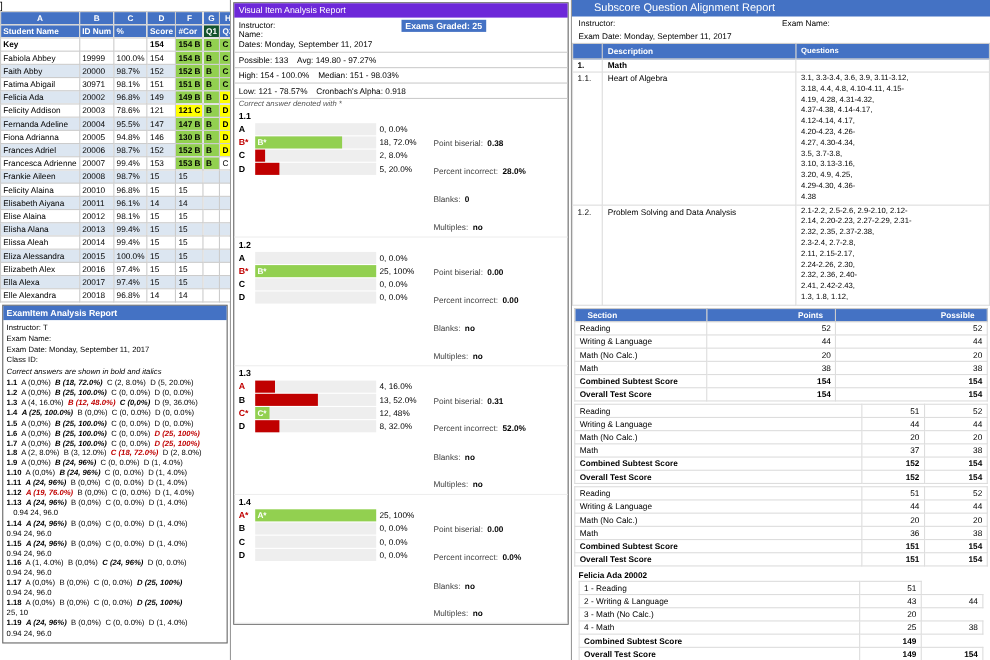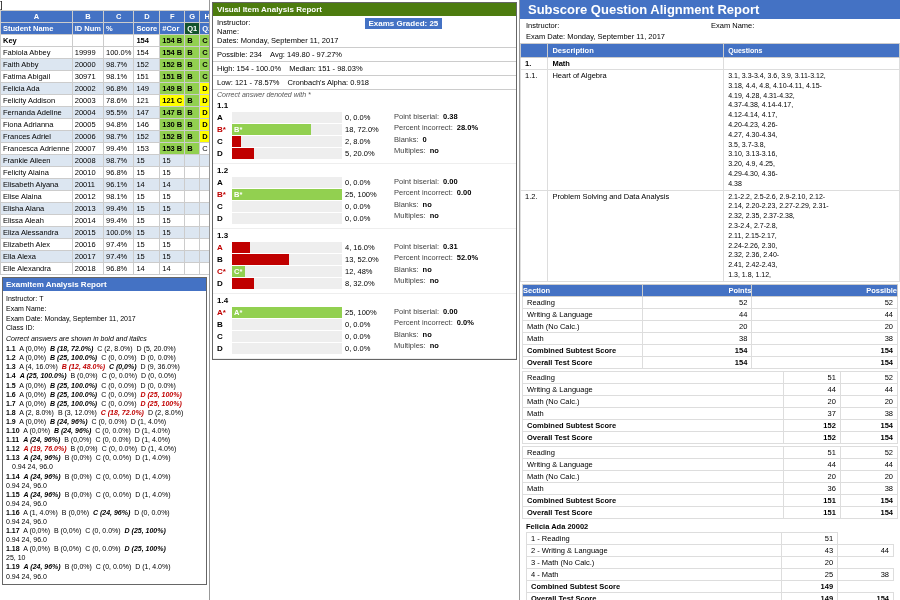--- a/index.html
+++ b/index.html
@@ -93,23 +93,23 @@
       position: relative;
     }
 
     
     .visual-report {
       border: 1px solid #666;
       margin: 2px;
       font-size: 7.5px;
     }
     .visual-report .vr-title {
-      background: #4d7c0f;
+      background: #6d28d9;
       color: white;
-      font-weight: bold;
+      font-weight: normal;
       padding: 2px 4px;
       font-size: 8px;
     }
     .vr-header {
       display: grid;
       grid-template-columns: 1fr 1fr;
       padding: 2px 4px;
       font-size: 7.5px;
       border-bottom: 1px solid #ccc;
     }
@@ -172,38 +172,38 @@
       top: 1px;
       font-weight: bold;
     }
     .ans-pct { width: 45px; font-size: 7.5px; }
     .q-two-col {
       display: flex;
       gap: 4px;
     }
     .q-bars { flex: 0 0 135px; }
     .q-stats { flex: 1; font-size: 7.5px; }
-    .stat-row { display: flex; gap: 4px; align-items: center; line-height: 1.5; }
+    .stat-row { display: flex; gap: 4px; align-items: center; line-height: 1.5; margin-top: 14px; }
     .stat-label { color: #444; }
     .stat-value { font-weight: bold; }
 
     
     .right-panel {
       flex: 1;
       height: 600px;
       overflow: hidden;
       font-size: 7.5px;
     }
 
     .subscore-title {
       background: #4472c4;
       color: white;
-      font-weight: bold;
-      padding: 2px 8px;
-      font-size: 13px;
+      font-weight: normal;
+      padding: 2px 20px;
+      font-size: 10px;
     }
 
     .subscore-header {
       display: grid;
       grid-template-columns: 1fr 1fr;
       padding: 2px 6px;
       font-size: 7.5px;
       gap: 2px;
     }
 
@@ -230,21 +230,21 @@
 
     .q-numbers { font-size: 7px; line-height: 1.4; }
     .score-table {
       width: 100%;
       border-collapse: collapse;
       font-size: 7.5px;
     }
     .score-table th {
       background: #4472c4;
       color: white;
-      padding: 1px 0;
+      padding: 1px 11px;
       text-align: left;
       border: 1px solid #ccc;
     }
     .score-table td {
       border: 1px solid #ddd;
       padding: 1px 4px;
       font-size: 7.5px;
     }
     .score-table .bold-row td { font-weight: bold; }
     .score-table .pts { text-align: right; }
@@ -670,21 +670,21 @@
       <div>
         <div><span>Instructor:</span></div>
         <div><span>Name:</span></div>
         <div><span>Dates:</span> <span>Monday, September 11, 2017</span></div>
       </div>
       <div>
         <div style="display:inline-block;background:#4472c4;color:white;font-weight:bold;padding:1px 4px;font-size:8px;">Exams Graded: 25</div>
       </div>
     </div>
     <div class="vr-stats">
-      <span>Possible: 234</span>
+      <span>Possible: 133</span>
       <span>Avg: 149.80 - 97.27%</span>
     </div>
     <div class="vr-stats">
       <span>High: 154 - 100.0%</span>
       <span>Median: 151 - 98.03%</span>
     </div>
     <div class="vr-stats">
       <span>Low: 121 - 78.57%</span>
       <span>Cronbach's Alpha: 0.918</span>
     </div>

